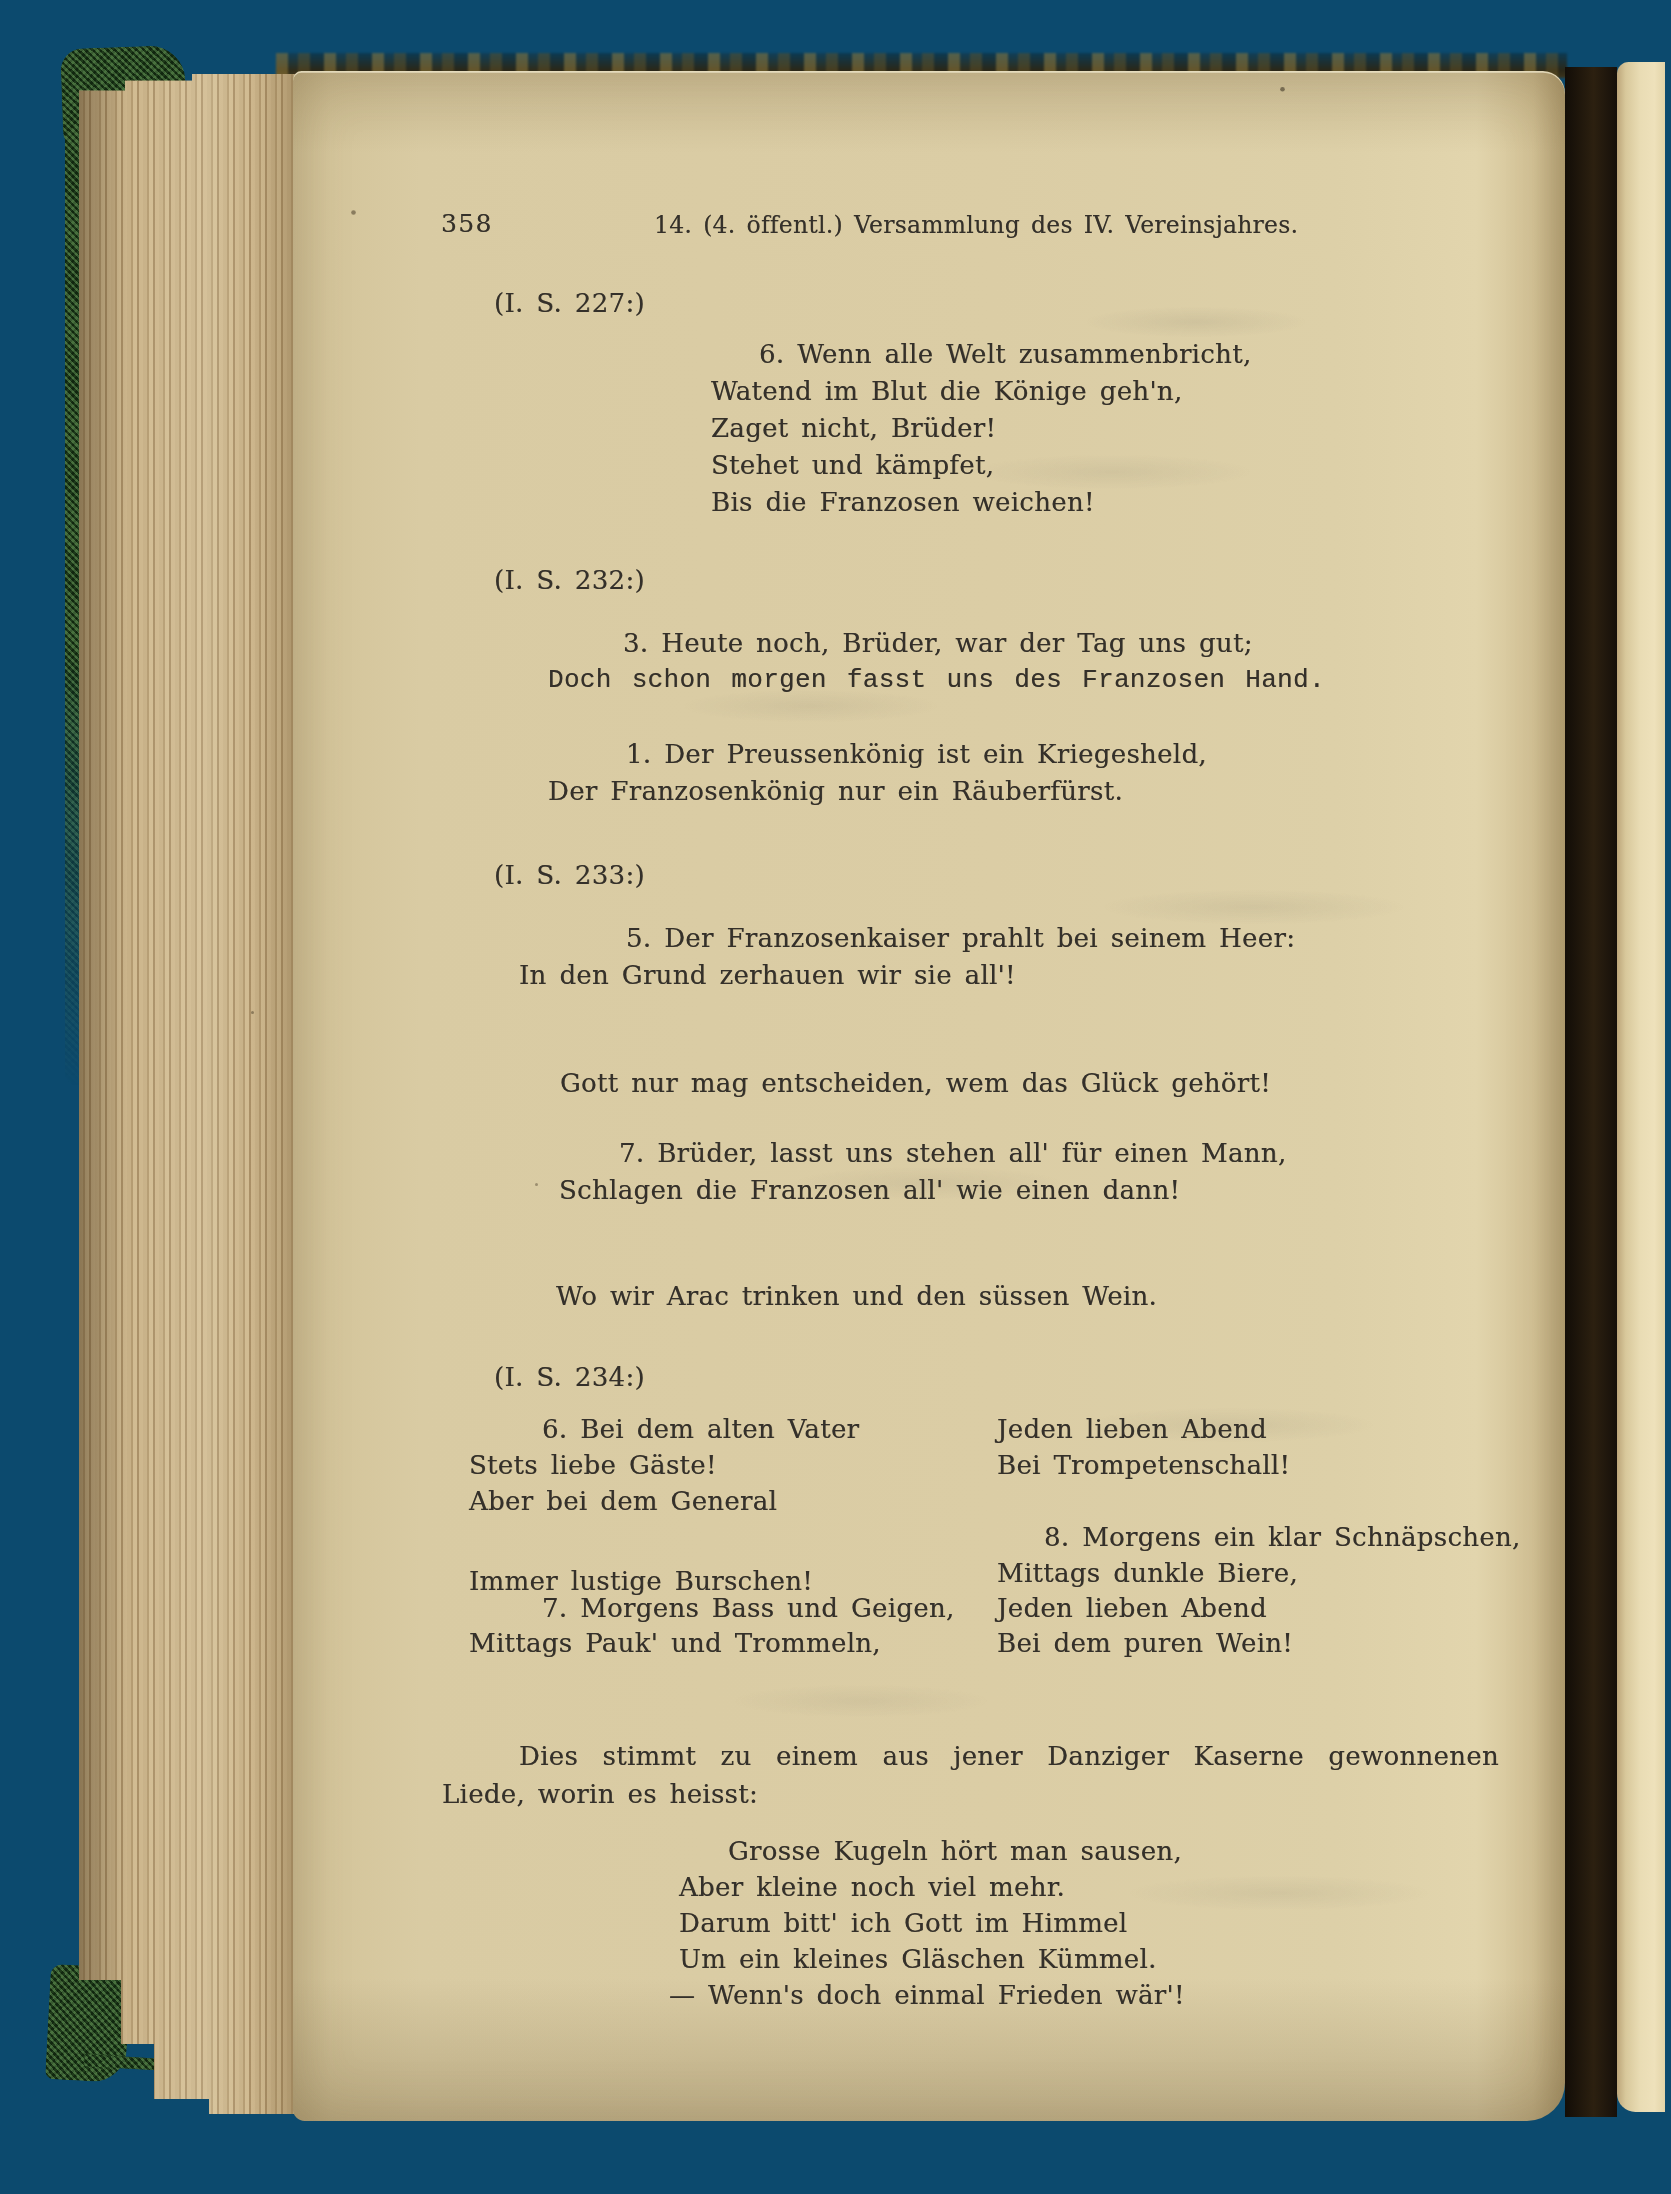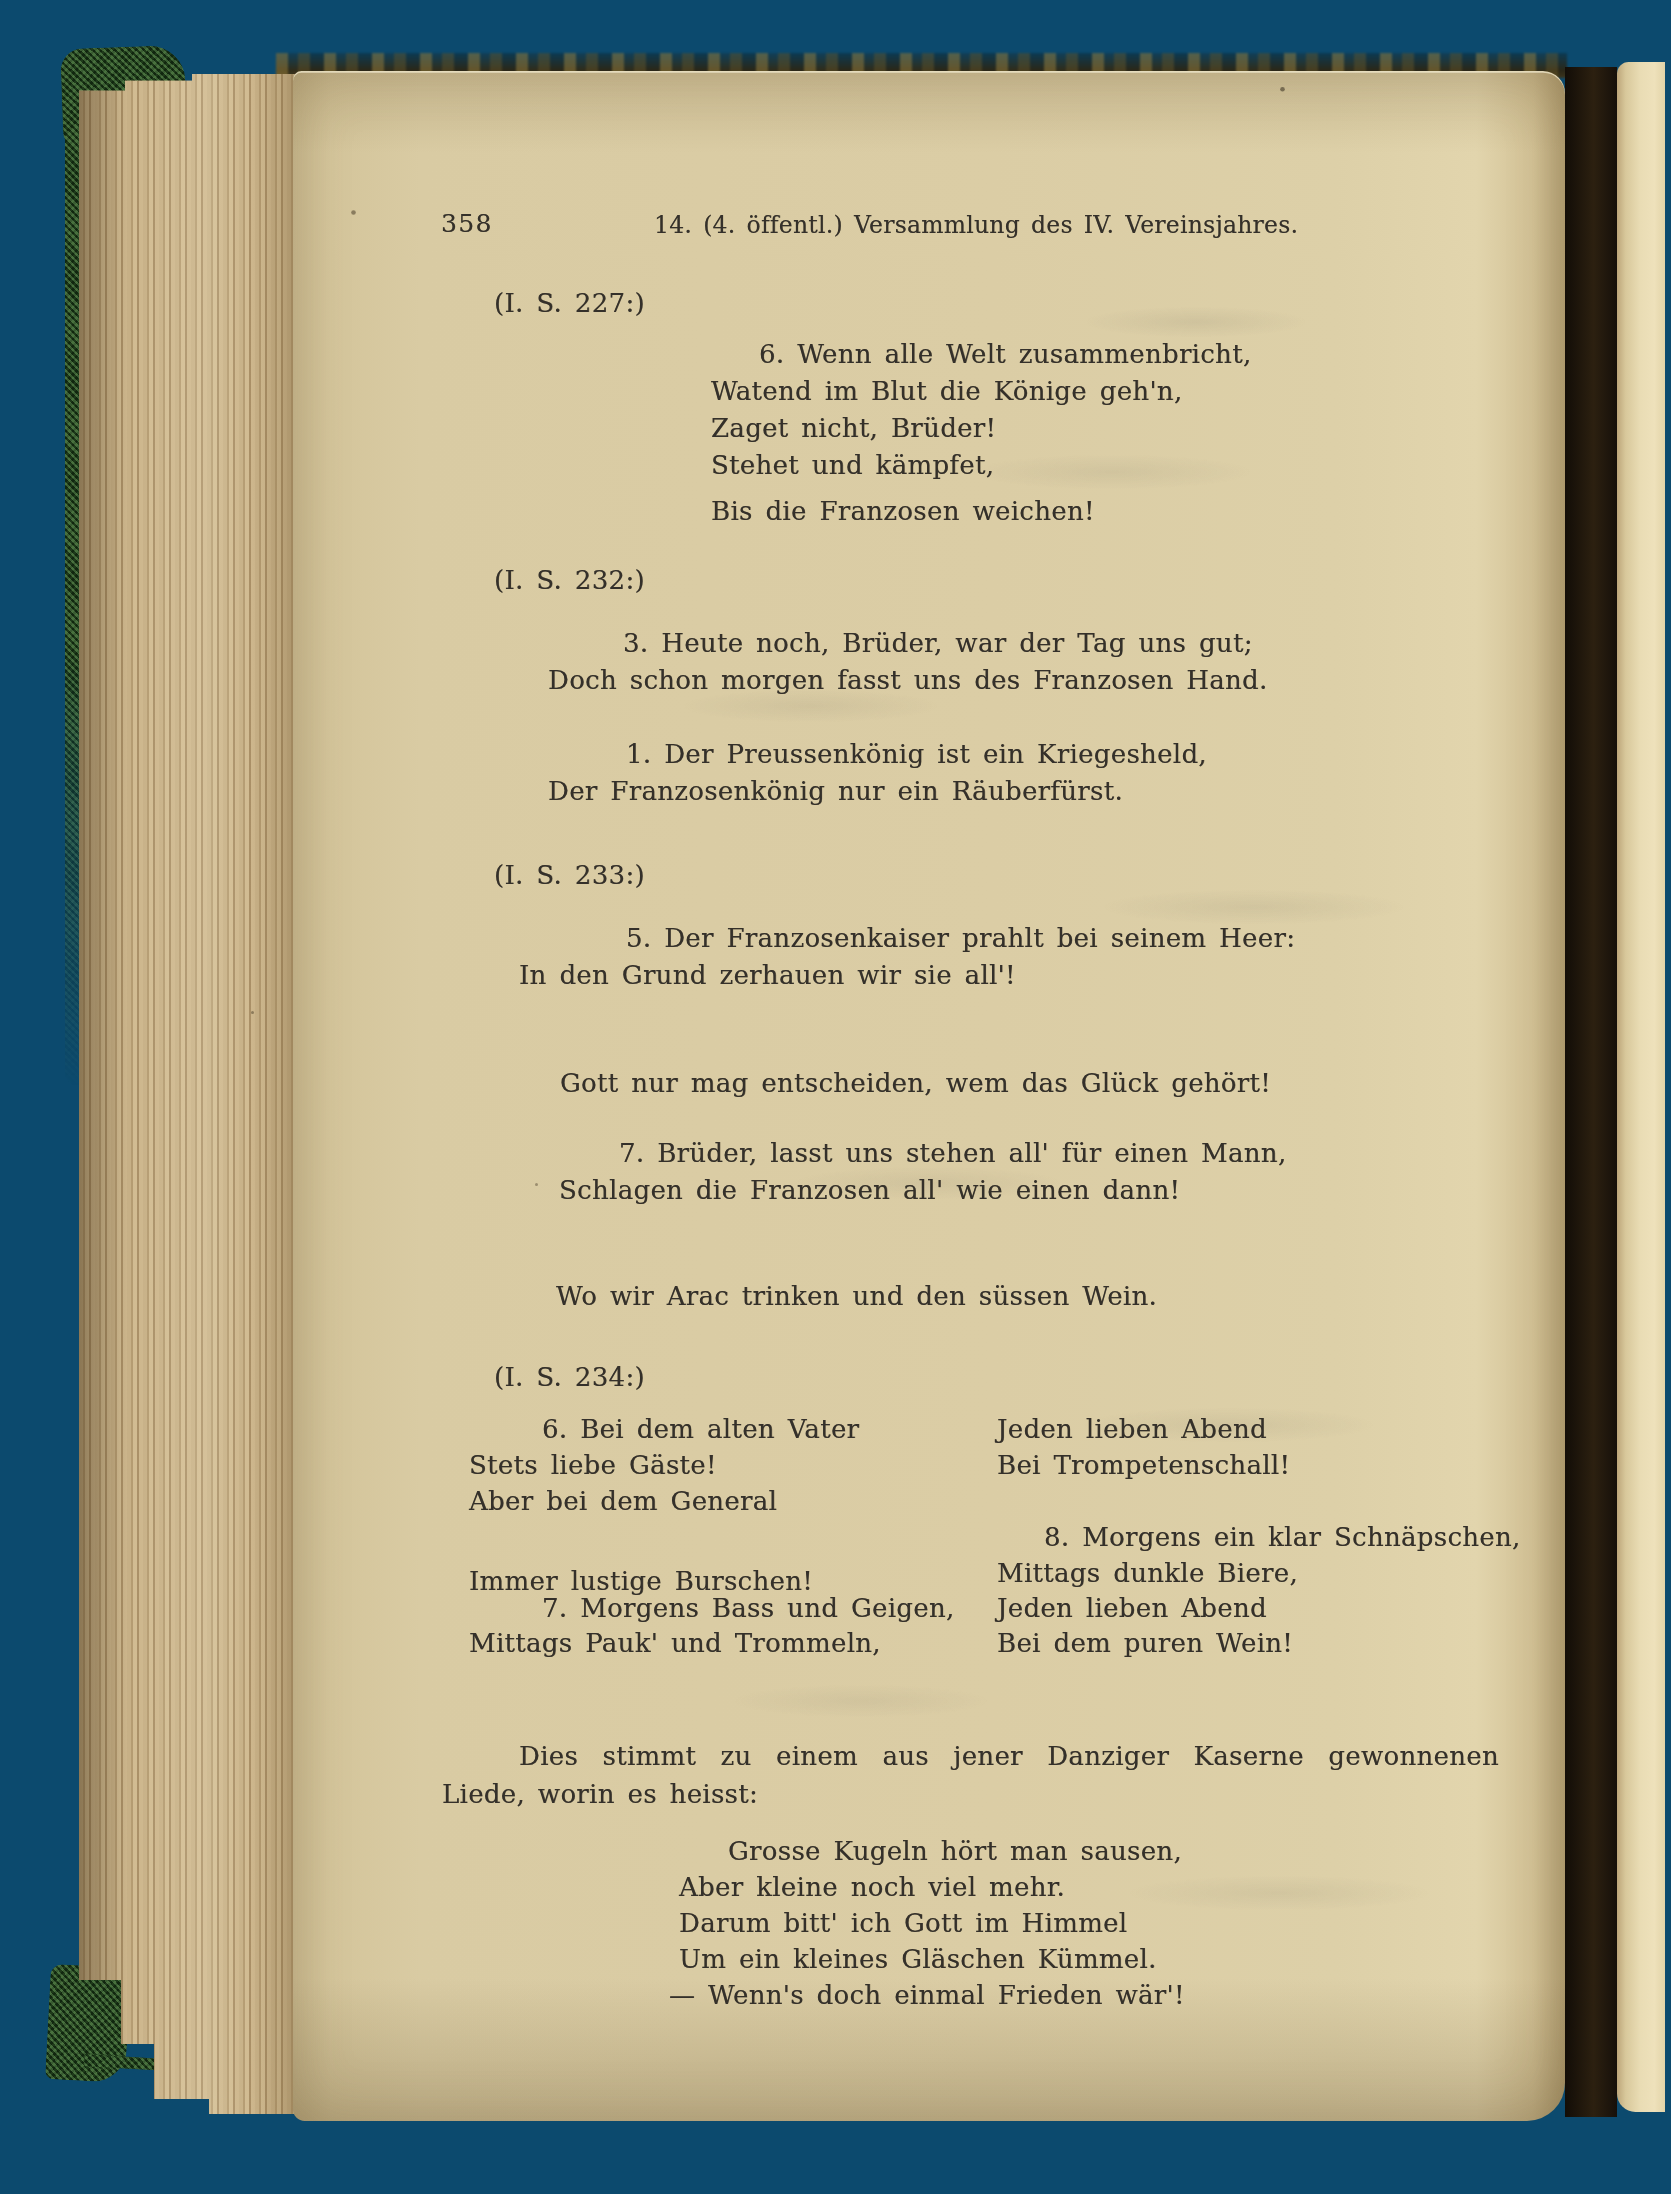--- a/index.html
+++ b/index.html
@@ -99,25 +99,25 @@
     <div class="specks"></div>
 
     <div class="txt pgnum" style="left:148px;top:136px;">358</div>
     <div class="txt hdr" style="left:361px;top:138px;">14. (4. öffentl.) Versammlung des IV. Vereinsjahres.</div>
 
     <div class="txt" style="left:201px;top:216px;">(I. S. 227:)</div>
     <div class="txt" style="left:466px;top:267px;">6. Wenn alle Welt zusammenbricht,</div>
     <div class="txt" style="left:418px;top:304px;">Watend im Blut die Könige geh'n,</div>
     <div class="txt" style="left:418px;top:341px;">Zaget nicht, Brüder!</div>
     <div class="txt" style="left:418px;top:378px;">Stehet und kämpfet,</div>
-    <div class="txt" style="left:418px;top:424px;">Bis die Franzosen weichen!</div>
+    <div class="txt" style="left:418px;top:415px;">Bis die Franzosen weichen!</div>
 
     <div class="txt" style="left:201px;top:493px;">(I. S. 232:)</div>
     <div class="txt" style="left:330px;top:556px;">3. Heute noch, Brüder, war der Tag uns gut;</div>
-    <div class="txt" style="left:255px;top:593px;">Doch schon morgen fasst uns des Franzosen Hand.</div>
+    <div class="txt" style="left:255px;top:593px;font-family:Liberation Mono, monospace;">Doch schon morgen fasst uns des Franzosen Hand.</div>
     <div class="txt" style="left:333px;top:667px;">1. Der Preussenkönig ist ein Kriegesheld,</div>
     <div class="txt" style="left:255px;top:704px;">Der Franzosenkönig nur ein Räuberfürst.</div>
 
     <div class="txt" style="left:201px;top:788px;">(I. S. 233:)</div>
     <div class="txt" style="left:333px;top:851px;">5. Der Franzosenkaiser prahlt bei seinem Heer:</div>
     <div class="txt" style="left:226px;top:888px;">In den Grund zerhauen wir sie all'!</div>
     <div class="txt" style="left:267px;top:996px;">Gott nur mag entscheiden, wem das Glück gehört!</div>
     <div class="txt" style="left:326px;top:1066px;">7. Brüder, lasst uns stehen all' für einen Mann,</div>
     <div class="txt" style="left:266px;top:1103px;">Schlagen die Franzosen all' wie einen dann!</div>
     <div class="txt" style="left:263px;top:1209px;">Wo wir Arac trinken und den süssen Wein.</div>

